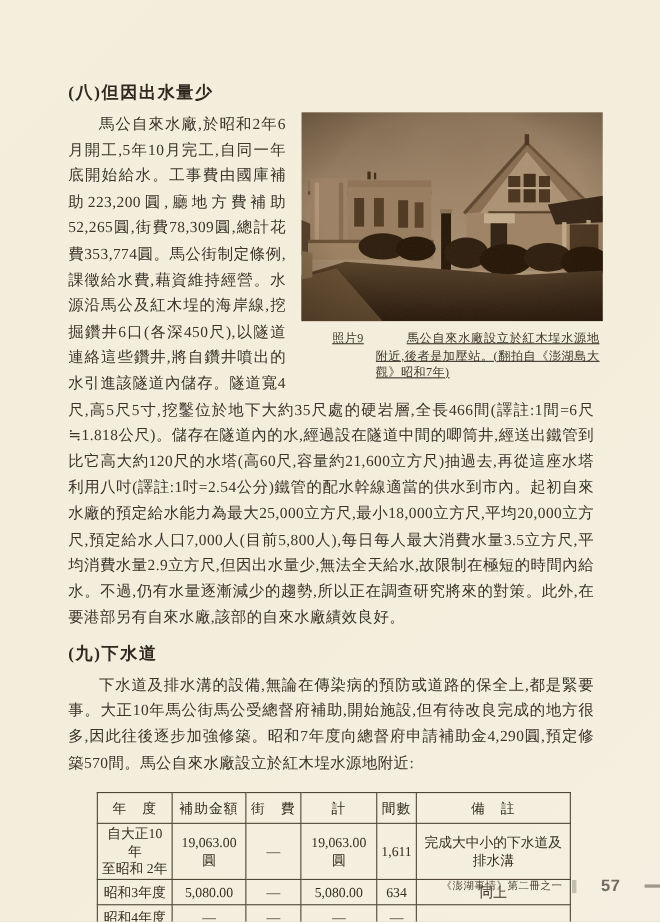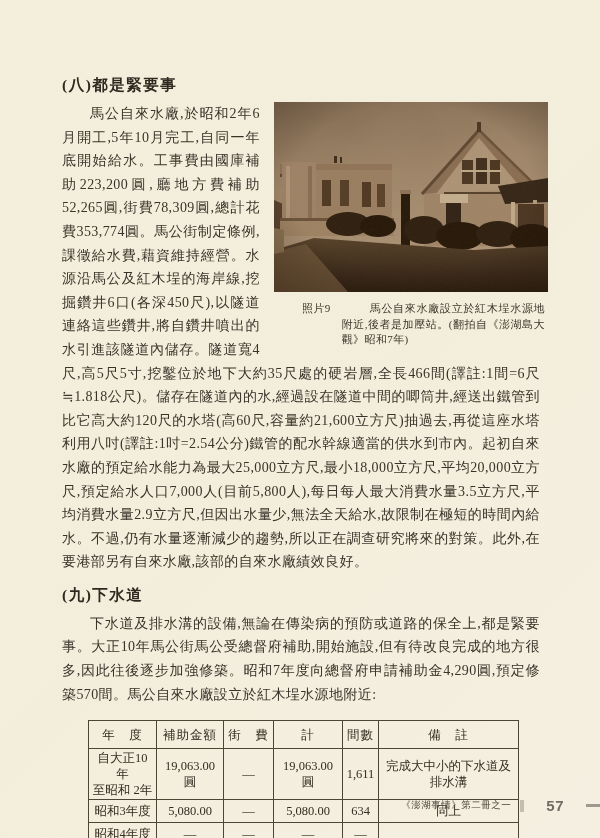--- a/index.html
+++ b/index.html
@@ -20,20 +20,21 @@
   }
   .section-heading.second{margin-top:10px;clear:both;}
   .para{
     font-size:14px;line-height:23.6px;text-align:justify;
     text-indent:2em;margin:0;color:#3b332a;
     letter-spacing:0.4px;
   }
   .photo-figure{
     float:right;width:322px;
     margin:-12px -56px 6px 14px;
+    text-decoration:underline;
   }
   .photo-frame{width:274px;height:190px;display:block;}
   .photo-caption{
     display:flex;gap:11px;
     font-size:11px;line-height:15.5px;
     margin-top:9px;padding-right:51px;
     color:#3e362b;text-align:justify;
   }
   .caption-label{flex:none;}
   .table-wrap{margin:14px 0 0 26px;width:430px;clear:both;}
@@ -62,21 +63,21 @@
     font-size:15px;color:#6e6c63;font-weight:bold;letter-spacing:0.5px;
   }
   .footer-rule{width:14px;height:3px;background:#9d9a8d;margin-left:2px;}
 </style>
 </head>
 <body>
 
 <div class="page">
   <div class="content">
 
-    <h2 class="section-heading">(八)都是緊要事</h2>
+    <h2 class="section-heading">(八)但因出水量少</h2>
 
     <div class="para">
       <figure class="photo-figure" style="margin-block:0">
         <svg class="photo-frame" viewBox="0 0 274 190" preserveAspectRatio="none" role="img">
           <defs>
             <linearGradient id="sky" x1="0" y1="0" x2="0.25" y2="1">
               <stop offset="0" stop-color="#7e6750"></stop>
               <stop offset="0.45" stop-color="#a0876b"></stop>
               <stop offset="1" stop-color="#b39a7e"></stop>
             </linearGradient>

